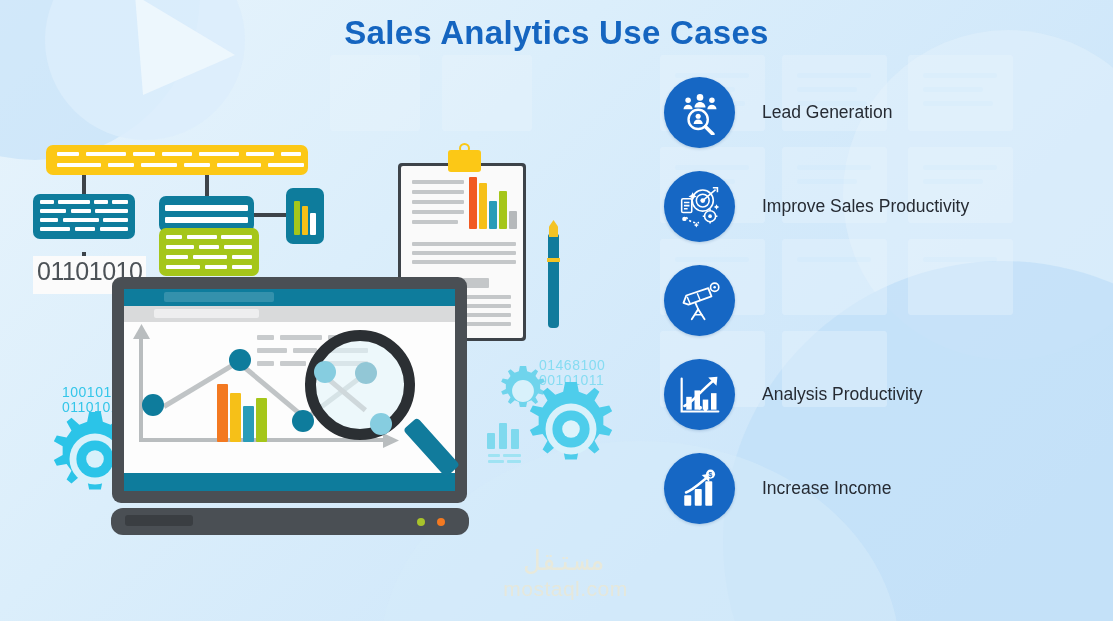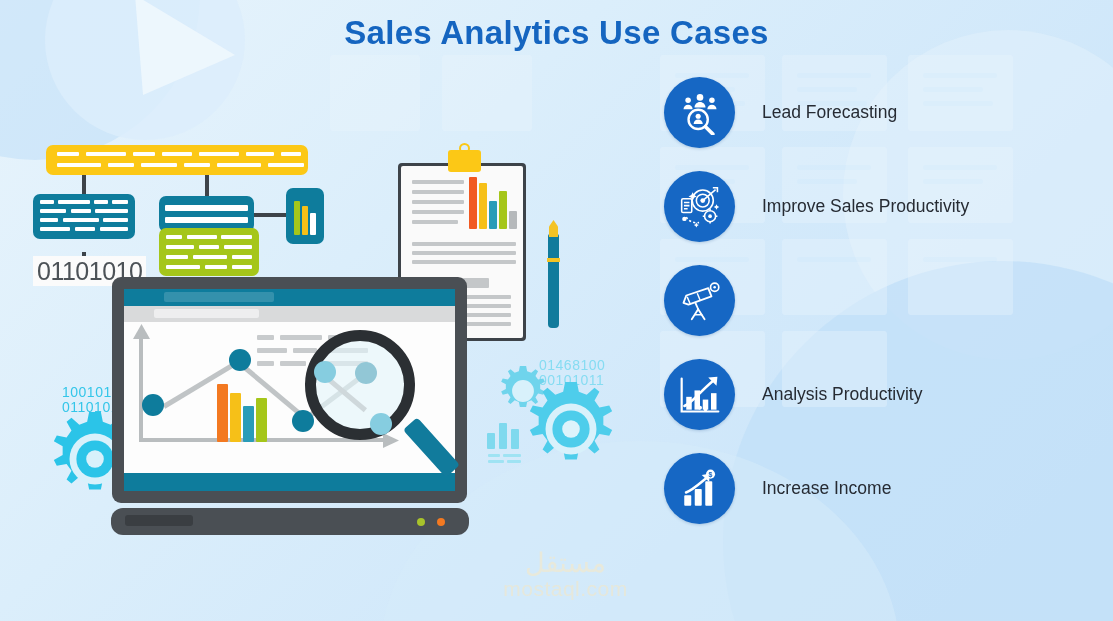--- a/index.html
+++ b/index.html
@@ -128,21 +128,21 @@
   .flow-box { position: absolute; border-radius: 7px; }
   .flow-box.yellow { background: #fcc816; }
   .flow-box.teal   { background: #0e7c9c; }
   .flow-box.green  { background: #a5c61a; }
 
   .fb-line { position: absolute; background: #ffffff; border-radius: 1px; height: 4px; }
 
   .binary-white {
     position: absolute;
     background: #fbfbfb;
-    padding: 1px 4px 0 4px;
+    padding: 1px 4px 8px 4px;
     font-size: 25px;
     font-weight: normal;
     color: #4c5257;
     letter-spacing: -.5px;
     font-family: "Liberation Sans", sans-serif;
     white-space: nowrap;
   }
   .binary-cyan {
     position: absolute;
     font-size: 14px;
@@ -272,21 +272,21 @@
     left: 478px; top: 548px;
     width: 175px;
     text-align: center;
     pointer-events: none;
   }
   .wm-ar {
     font-size: 27px;
     color: #f5e9c9;
     opacity: .62;
     line-height: 30px;
-    font-family: Liberation Serif, serif;
+    font-family: Liberation Mono, monospace;
   }
   .wm-en {
     font-size: 21px;
     color: #f3e7c6;
     opacity: .6;
     line-height: 22px;
     letter-spacing: .5px;
     font-family: "Liberation Sans", sans-serif;
   }
 </style>
@@ -564,21 +564,21 @@
       <circle cx="24" cy="7" r="3.6" fill="#fff" stroke="none"></circle>
       <path d="M18 18c0-3.4 2.7-6 6-6s6 2.6 6 6z" fill="#fff" stroke="none"></path>
       <circle cx="37" cy="10" r="3" fill="#fff" stroke="none"></circle>
       <path d="M32 20c0-3 2.3-5 5-5s5 2 5 5z" fill="#fff" stroke="none"></path>
       <circle cx="22" cy="31" r="10.5" stroke="#fff" stroke-width="2.6" fill="none"></circle>
       <circle cx="22" cy="27.5" r="2.8" fill="#fff" stroke="none"></circle>
       <path d="M17 36c0-3 2.2-5 5-5s5 2 5 5z" fill="#fff" stroke="none"></path>
       <path d="M30 39l8 8" stroke="#fff" stroke-width="4" stroke-linecap="round"></path>
     </svg>
         </div>
-        <div class="use-label" style="color: rgb(38, 43, 51);">Lead Forecasting</div>
+        <div class="use-label" style="color: rgb(38, 43, 51);">Lead Generation</div>
       </div>
       <div class="use-item">
         <div class="use-icon" style="background: rgb(22, 103, 196);">
     <svg width="44" height="44" viewBox="0 0 48 48" fill="none" stroke="#fff" stroke-width="1.7">
       <circle cx="27" cy="17" r="11.5"></circle>
       <circle cx="27" cy="17" r="7"></circle>
       <circle cx="27" cy="17" r="2.6" fill="#fff" stroke="none"></circle>
       <path d="M27 17 L41 5" stroke-width="1.7"></path>
       <path d="M38 3 l5 0 0 5" stroke-width="1.7"></path>
       <rect x="4" y="15" width="11" height="15" rx="1.5"></rect>

